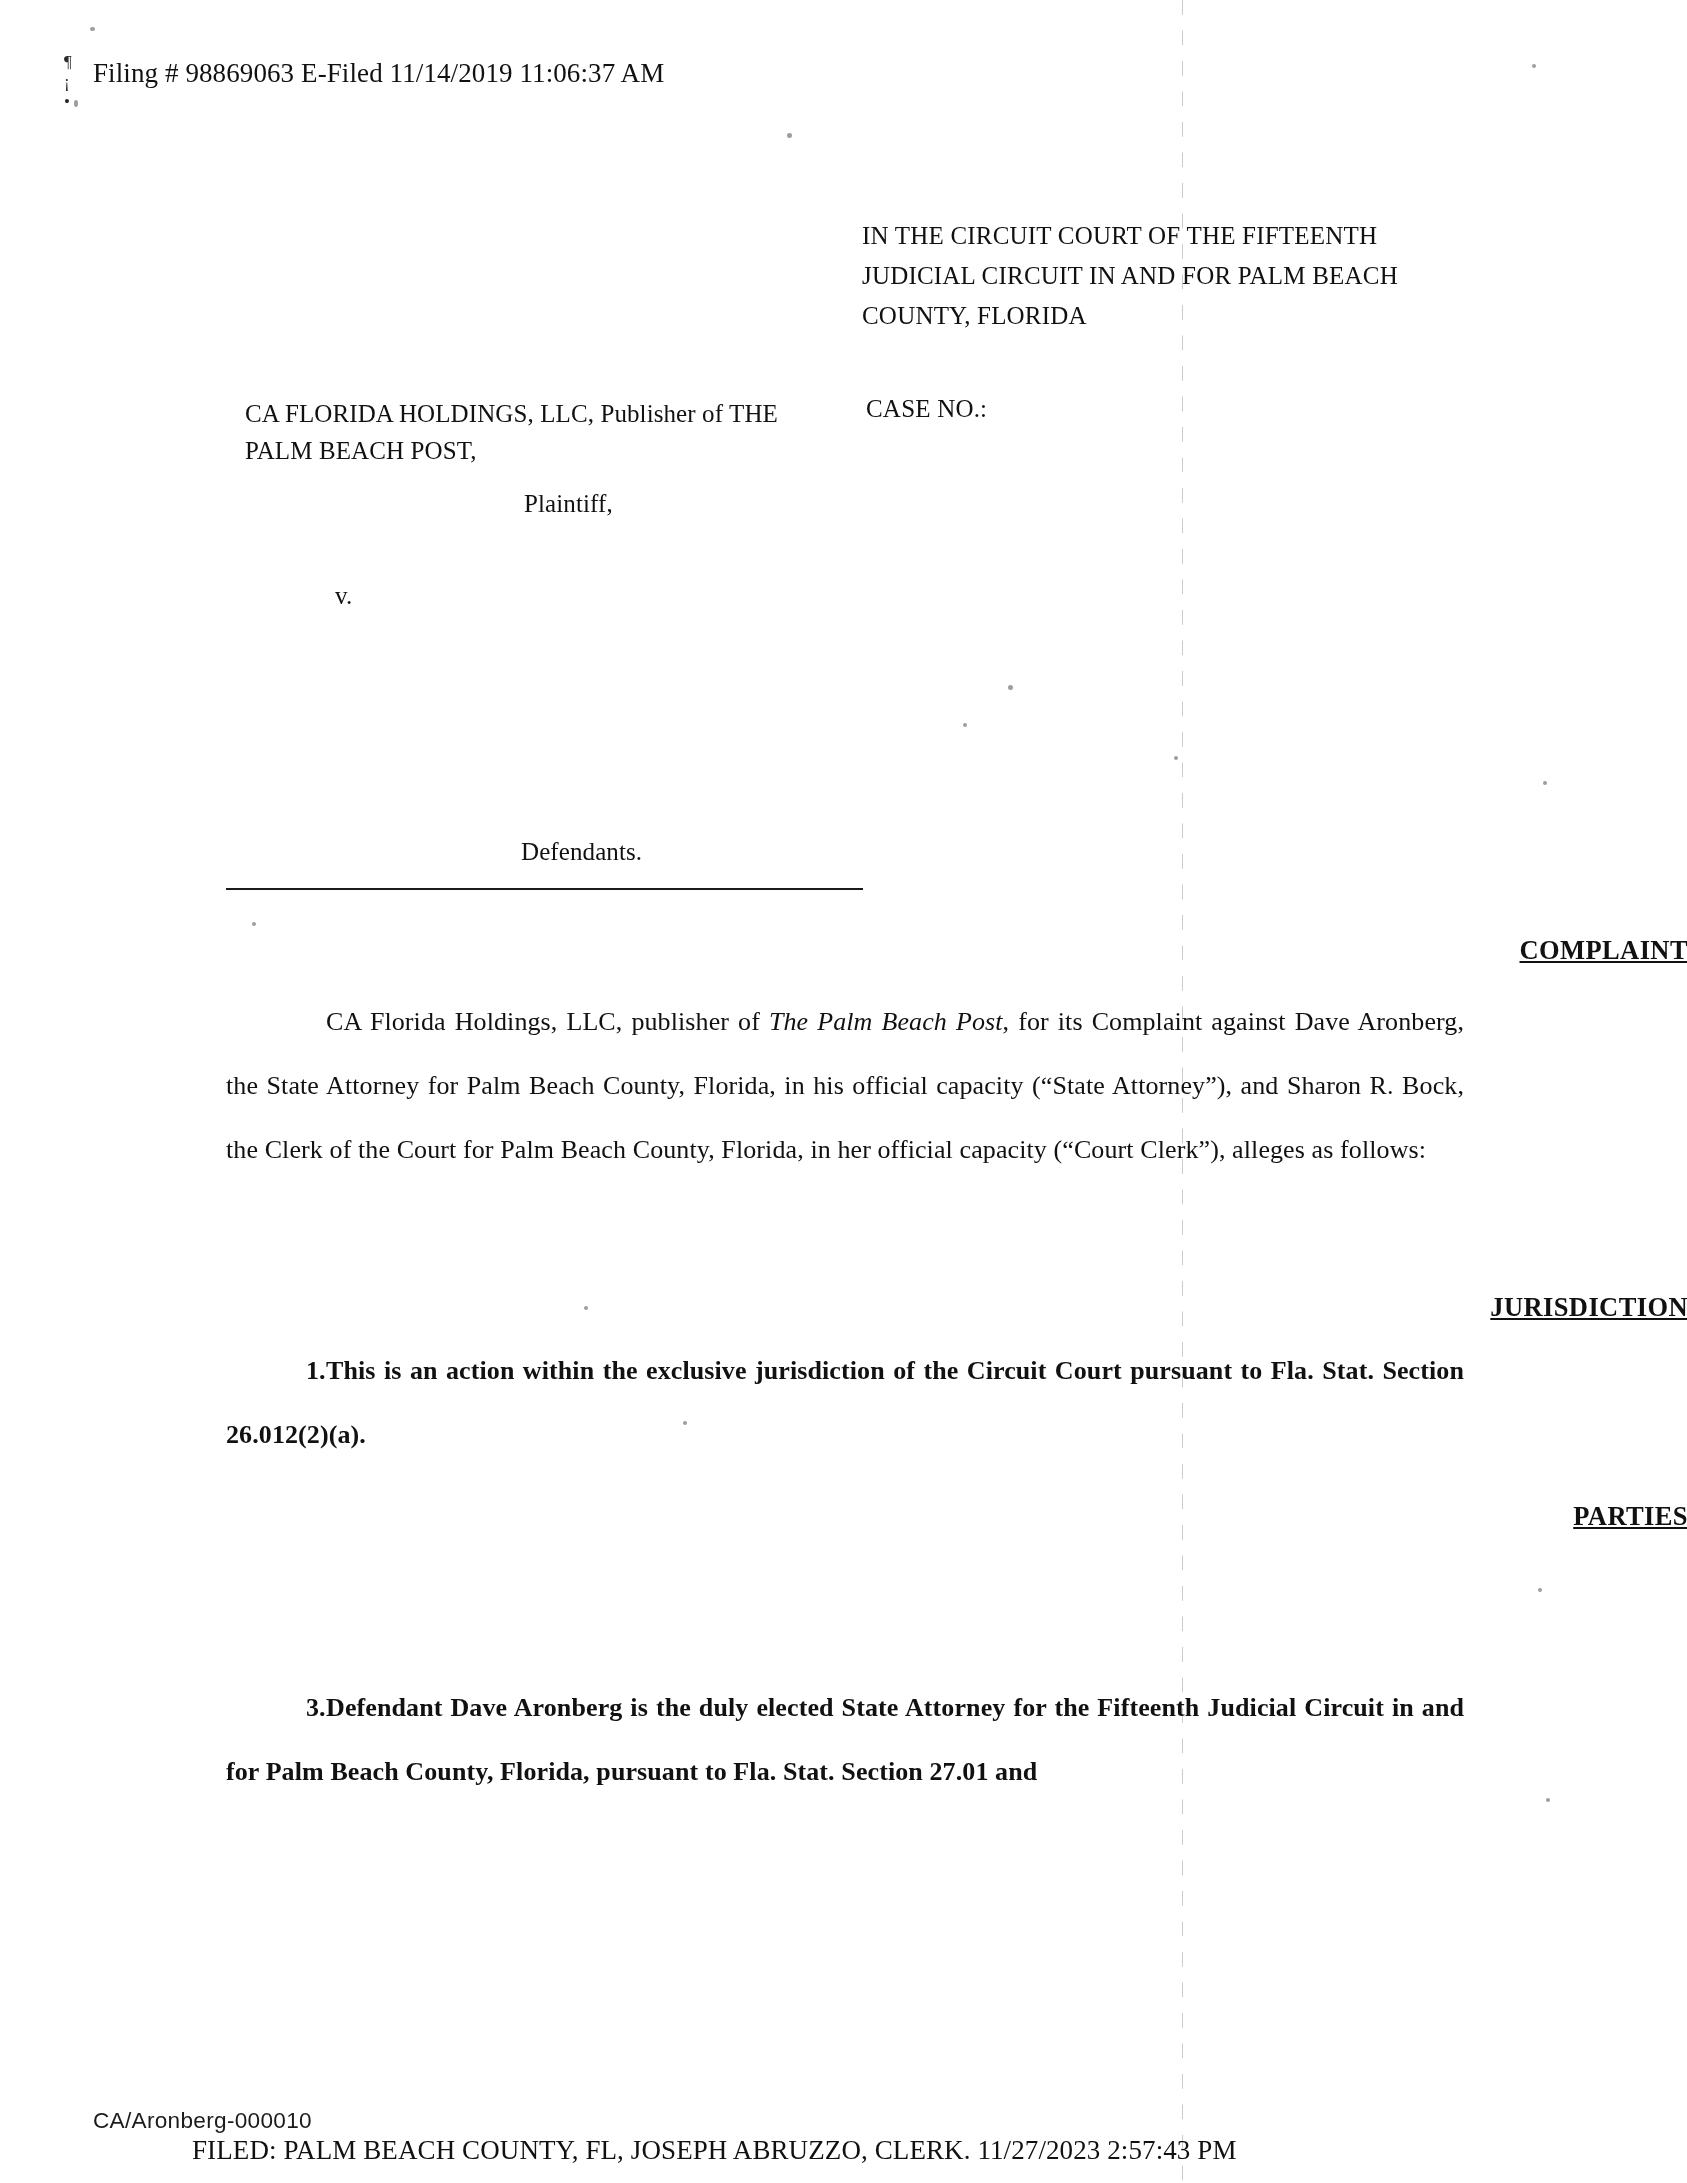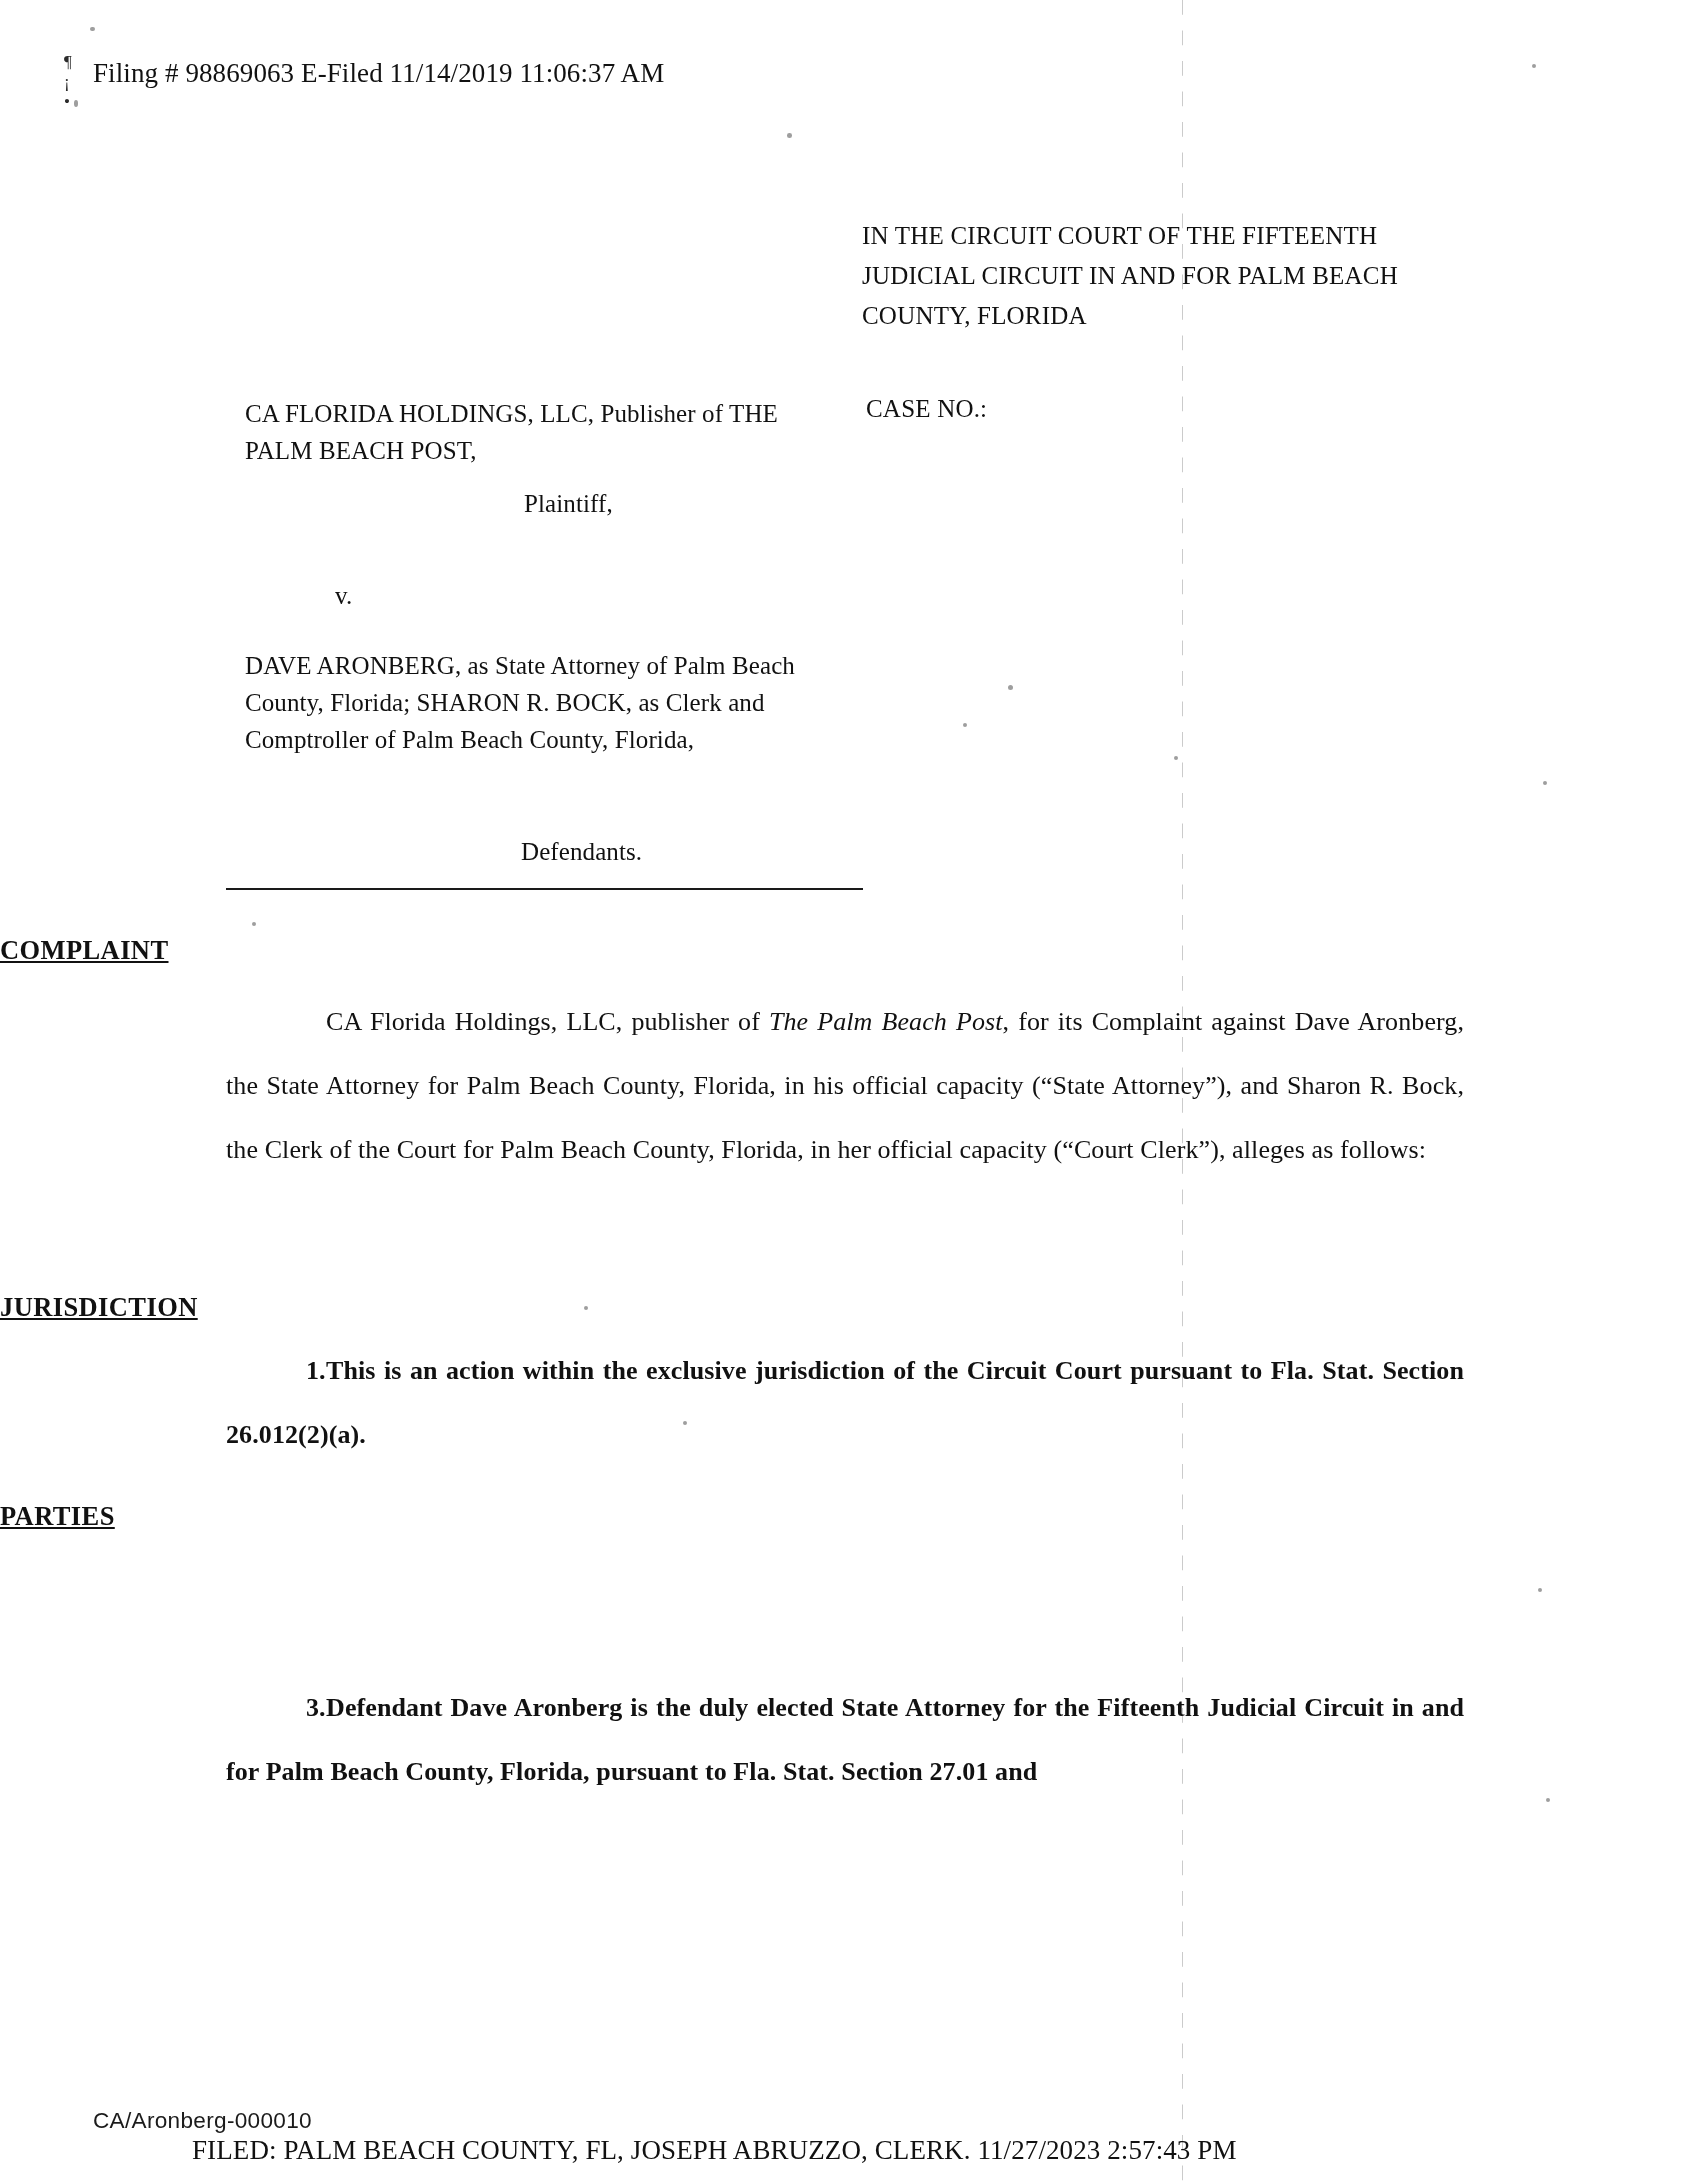--- a/index.html
+++ b/index.html
@@ -89,21 +89,21 @@
     position: absolute;
     left: 226px;
     top: 888px;
     width: 637px;
     height: 2px;
     background: #1a1a1a;
   }
   .heading {
     position: absolute;
     width: 1688px;
-    text-align: left;
+    text-align: right;
     font-size: 26.5px;
     font-weight: bold;
     text-decoration: underline;
     letter-spacing: 0.4px;
   }
   #heading-complaint   { top: 935px; }
   #heading-jurisdiction{ top: 1292px; }
   #heading-parties     { top: 1501px; }
 
   .body-block {
@@ -186,21 +186,20 @@
   <div class="court-caption">IN THE CIRCUIT COURT OF THE FIFTEENTH JUDICIAL CIRCUIT IN AND FOR PALM BEACH COUNTY, FLORIDA</div>
 
   <div class="case-no">CASE NO.:</div>
 
   <div class="party-block" id="plaintiff-name">CA FLORIDA HOLDINGS, LLC, Publisher of THE PALM BEACH POST,</div>
 
   <div class="party-block" id="plaintiff-role">Plaintiff,</div>
 
   <div class="party-block" id="versus">v.</div>
 
-  <div class="party-block" id="defendant-names">DAVE ARONBERG, as State Attorney of Palm Beach County, Florida; SHARON R. BOCK, as Clerk and Comptroller of Palm Beach County, Florida,</div>
 
   <div class="party-block" id="defendants-role">Defendants.</div>
 
   <div class="caption-rule"></div>
 
   <div class="heading" id="heading-complaint">COMPLAINT</div>
 
   <div class="body-block" id="para-intro">
     <p><span>CA Florida Holdings, LLC, publisher of </span><em>The Palm Beach Post</em><span>, for its Complaint against Dave Aronberg, the State Attorney for Palm Beach County, Florida, in his official capacity (“State Attorney”), and Sharon R. Bock, the Clerk of the Court for Palm Beach County, Florida, in her official capacity (“Court Clerk”), alleges as follows:</span></p>
   </div>

